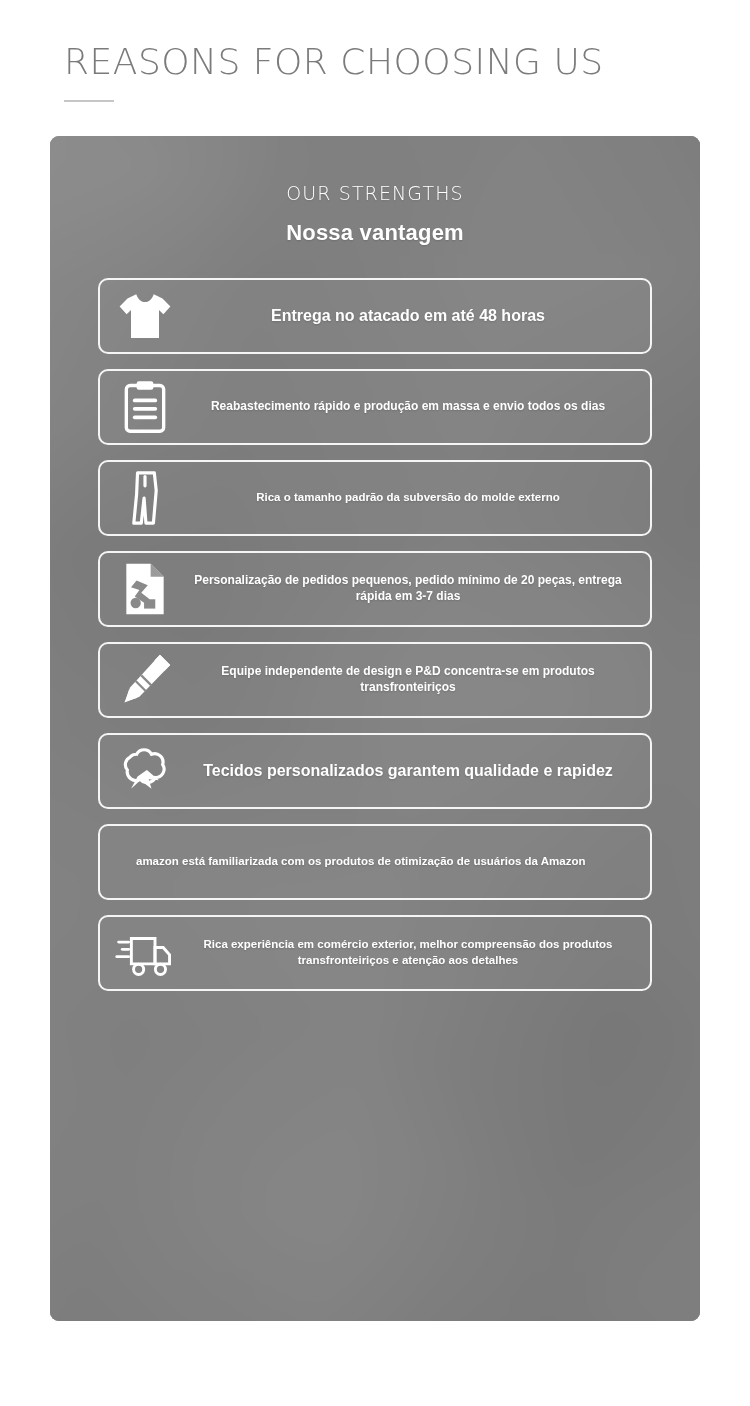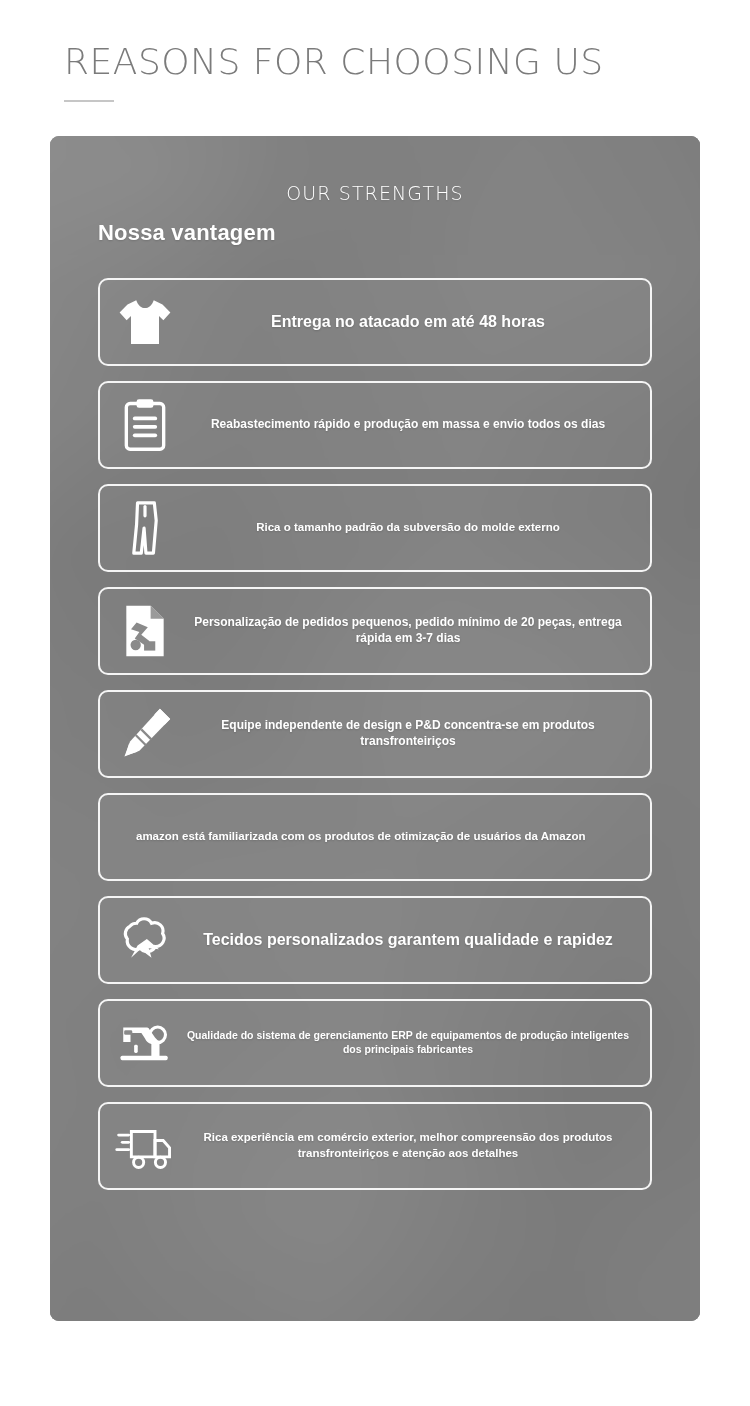--- a/index.html
+++ b/index.html
@@ -95,39 +95,40 @@
     text-align: center;
     color: #ffffff;
     font-size: 19px;
     font-weight: 300;
     letter-spacing: 1.1px;
     font-family: "DejaVu Sans", "Liberation Sans", sans-serif;
     margin: 6px 0 1px 0;
     text-shadow: 0 1px 2px rgba(0,0,0,0.12);
   }
   .panel-heading {
+    text-align: center;
     color: #ffffff;
     font-size: 22px;
     font-weight: 700;
     letter-spacing: 0.2px;
     margin: 16px 0 0 0;
     font-family: "Liberation Sans", sans-serif;
     text-shadow: 0 1px 2px rgba(0,0,0,0.14);
   }
 
   
   .cards {
     margin-top: 32px;
     display: flex;
     flex-direction: column;
     gap: 15px;
   }
   .card {
     position: relative;
-    height: 88px;
+    height: 76px;
     border: 2px solid rgba(255,255,255,0.92);
     border-radius: 10px;
     display: flex;
     align-items: center;
     padding: 0 14px;
     background: rgba(255,255,255,0.03);
   }
   .card-icon {
     flex: 0 0 auto;
     width: 62px;
@@ -221,44 +222,32 @@
       <path d="M46 3 L57 14 L24 48 L8 54 L14 38 Z"></path>
       <path d="M46 3 L57 14 L51 20 L40 9 Z" fill="#fff"></path>
       <path d="M13 40 L22 49 L9 53 Z" fill="#fff"></path>
       <line x1="20" y1="31" x2="31" y2="42" stroke="#8a8a8a" stroke-width="2.4"></line>
       <line x1="26" y1="25" x2="37" y2="36" stroke="#8a8a8a" stroke-width="2.4"></line>
     </svg>
           </div>
           <div class="card-text md">Equipe independente de design e P&amp;D concentra-se em produtos transfronteiriços</div>
         </div>
         <div class="card">
-          <div class="card-icon empty"></div>
-          <div class="card-text sm left">amazon está familiarizada com os produtos de otimização de usuários da Amazon</div>
-        </div>
-        <div class="card">
           <div class="card-icon">
             <svg width="54" height="52" viewBox="0 0 58 56" fill="none" stroke="#fff" stroke-width="3.4">
       <path d="M20 10 a9 9 0 0 1 16 0 a9 9 0 0 1 12 11 a9 9 0 0 1 -8 14 a9.5 9.5 0 0 1 -16 2
                a9.5 9.5 0 0 1 -14 -10 a9 9 0 0 1 3 -14 a9 9 0 0 1 7 -3 Z"></path>
       <path d="M31 27 L44 38 L33 37 L36 47 L24 38 L14 47 L21 34 Z" fill="#fff" stroke="none"></path>
     </svg>
           </div>
           <div class="card-text lg">Tecidos personalizados garantem qualidade e rapidez</div>
         </div>
         <div class="card">
-          <div class="card-icon">
-            <svg width="58" height="50" viewBox="0 0 64 54" fill="#fff">
-      <path d="M8 10 h26 c0 0 2 0 3 2 l6 9 a12 12 0 0 0 5 4 v17 h-9 V28 a10 10 0 0 1 -7 -6 l-4 -6 H16 v10 h-8 Z"></path>
-      <circle cx="46" cy="18" r="8.6" fill="none" stroke="#fff" stroke-width="3.4"></circle>
-      <rect x="9" y="13" width="9" height="5" rx="1.6" fill="#8a8a8a"></rect>
-      <rect x="20" y="29" width="4" height="9" rx="1.6"></rect>
-      <rect x="5" y="41" width="52" height="5" rx="1.8"></rect>
-    </svg>
-          </div>
-          <div class="card-text xs">Qualidade do sistema de gerenciamento ERP de equipamentos de produção inteligentes dos principais fabricantes</div>
+          <div class="card-icon empty"></div>
+          <div class="card-text sm left">amazon está familiarizada com os produtos de otimização de usuários da Amazon</div>
         </div>
         <div class="card">
           <div class="card-icon">
             <svg width="60" height="52" viewBox="0 0 66 56" fill="none" stroke="#fff" stroke-width="3.2" stroke-linecap="round">
       <path d="M18 12 h26 v28 H18 Z"></path>
       <path d="M44 22 h9 l7 8 v10 h-16 Z"></path>
       <circle cx="26" cy="46" r="5.6"></circle>
       <circle cx="50" cy="46" r="5.6"></circle>
       <line x1="4" y1="16" x2="15" y2="16"></line>
       <line x1="8" y1="24" x2="15" y2="24"></line>

